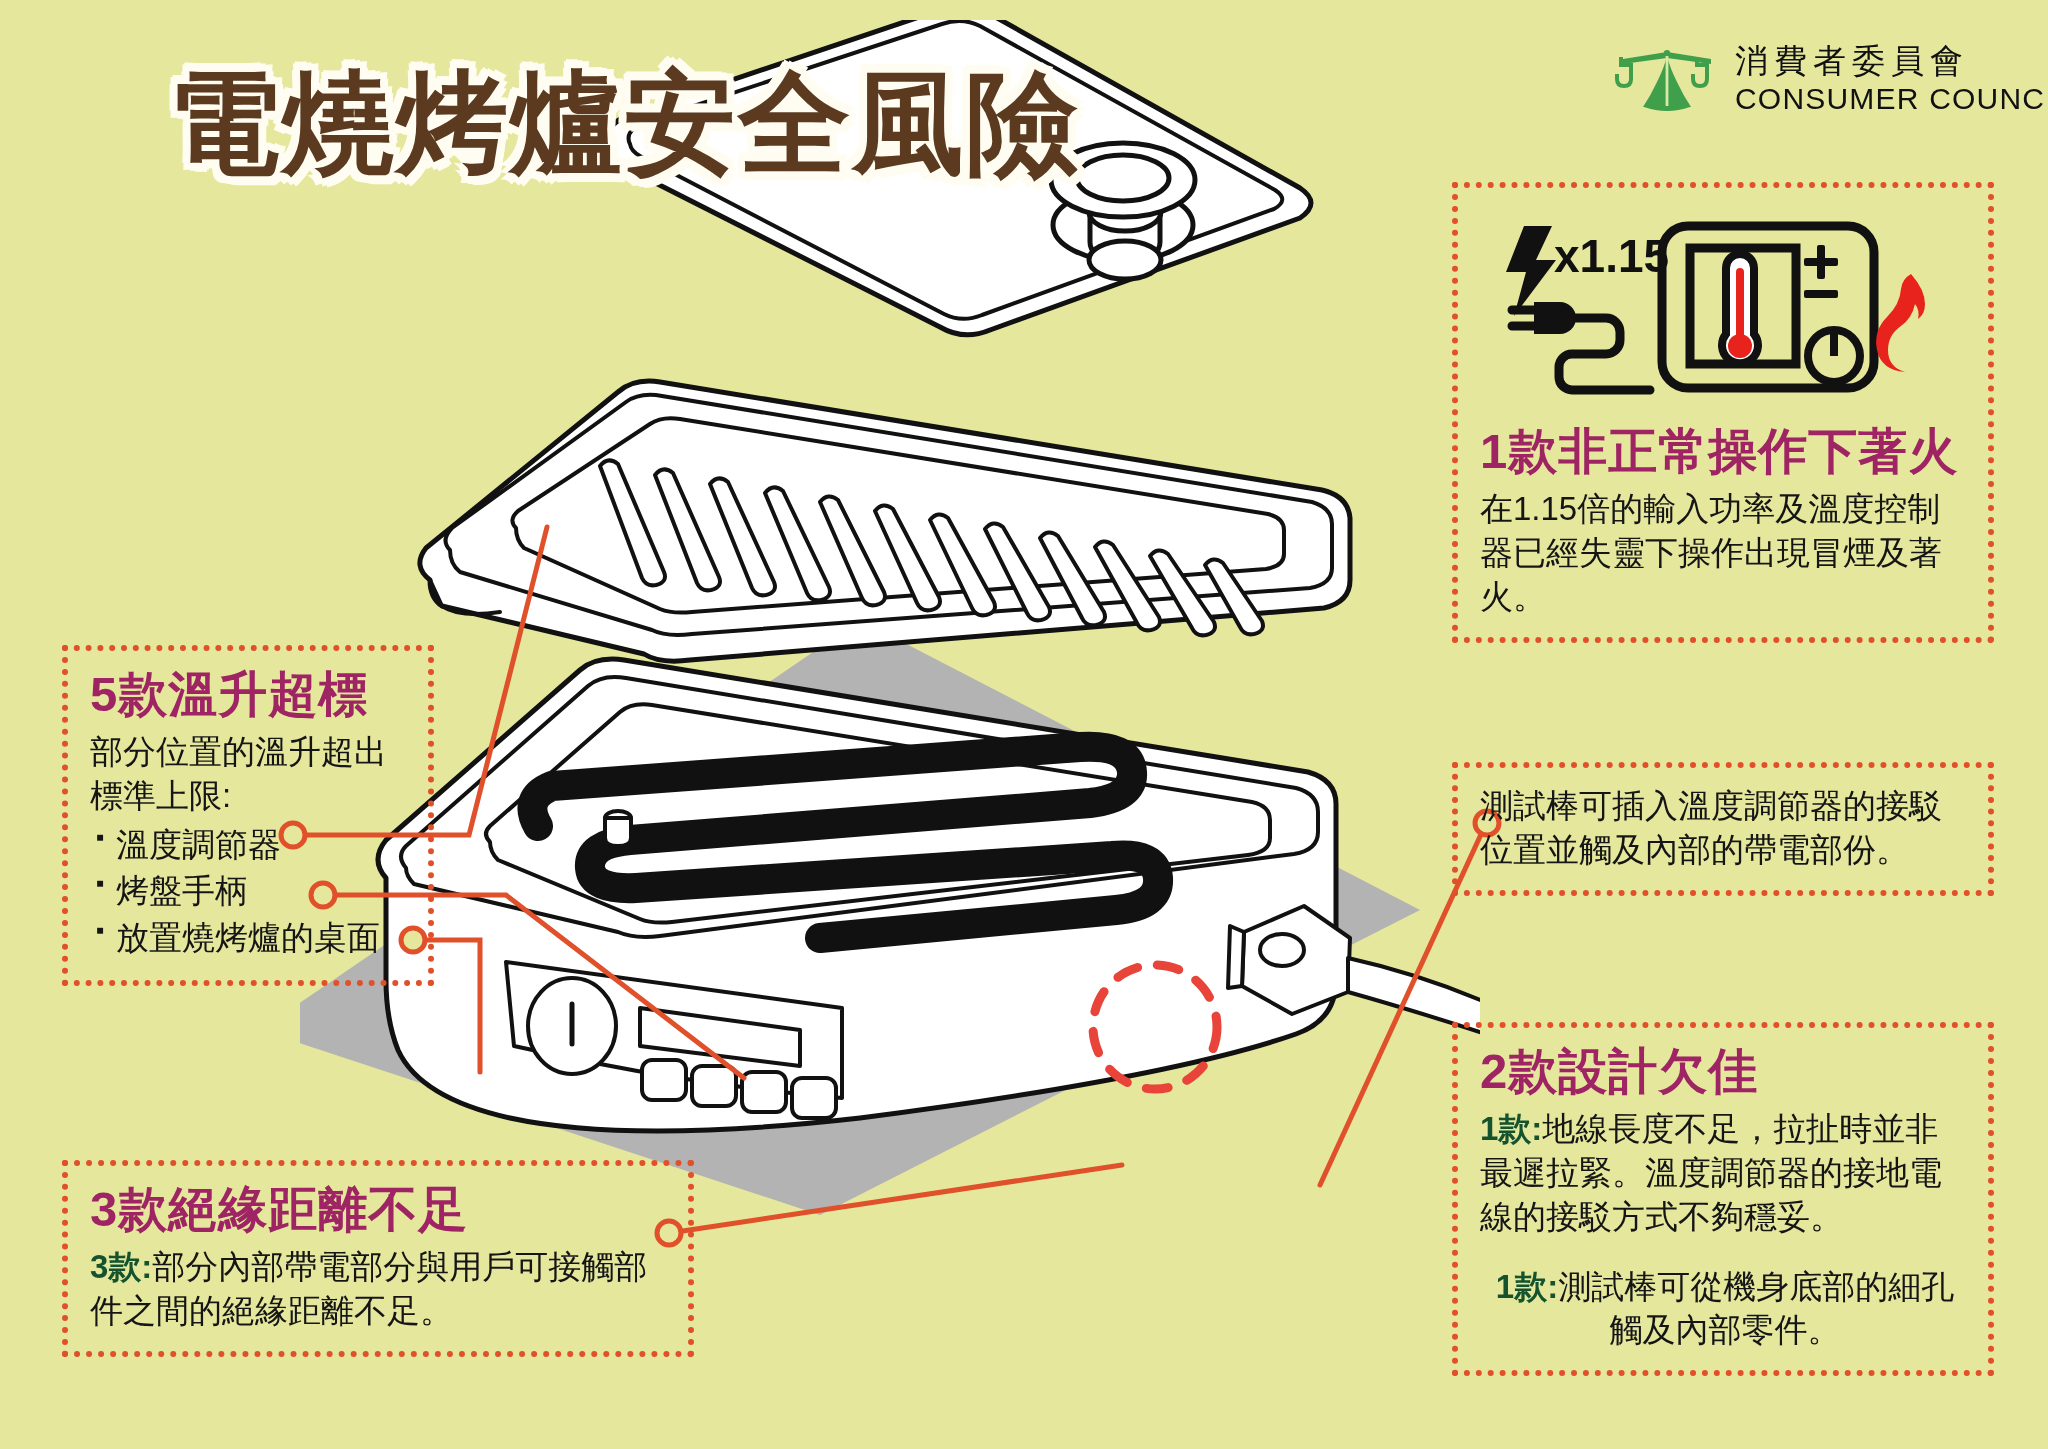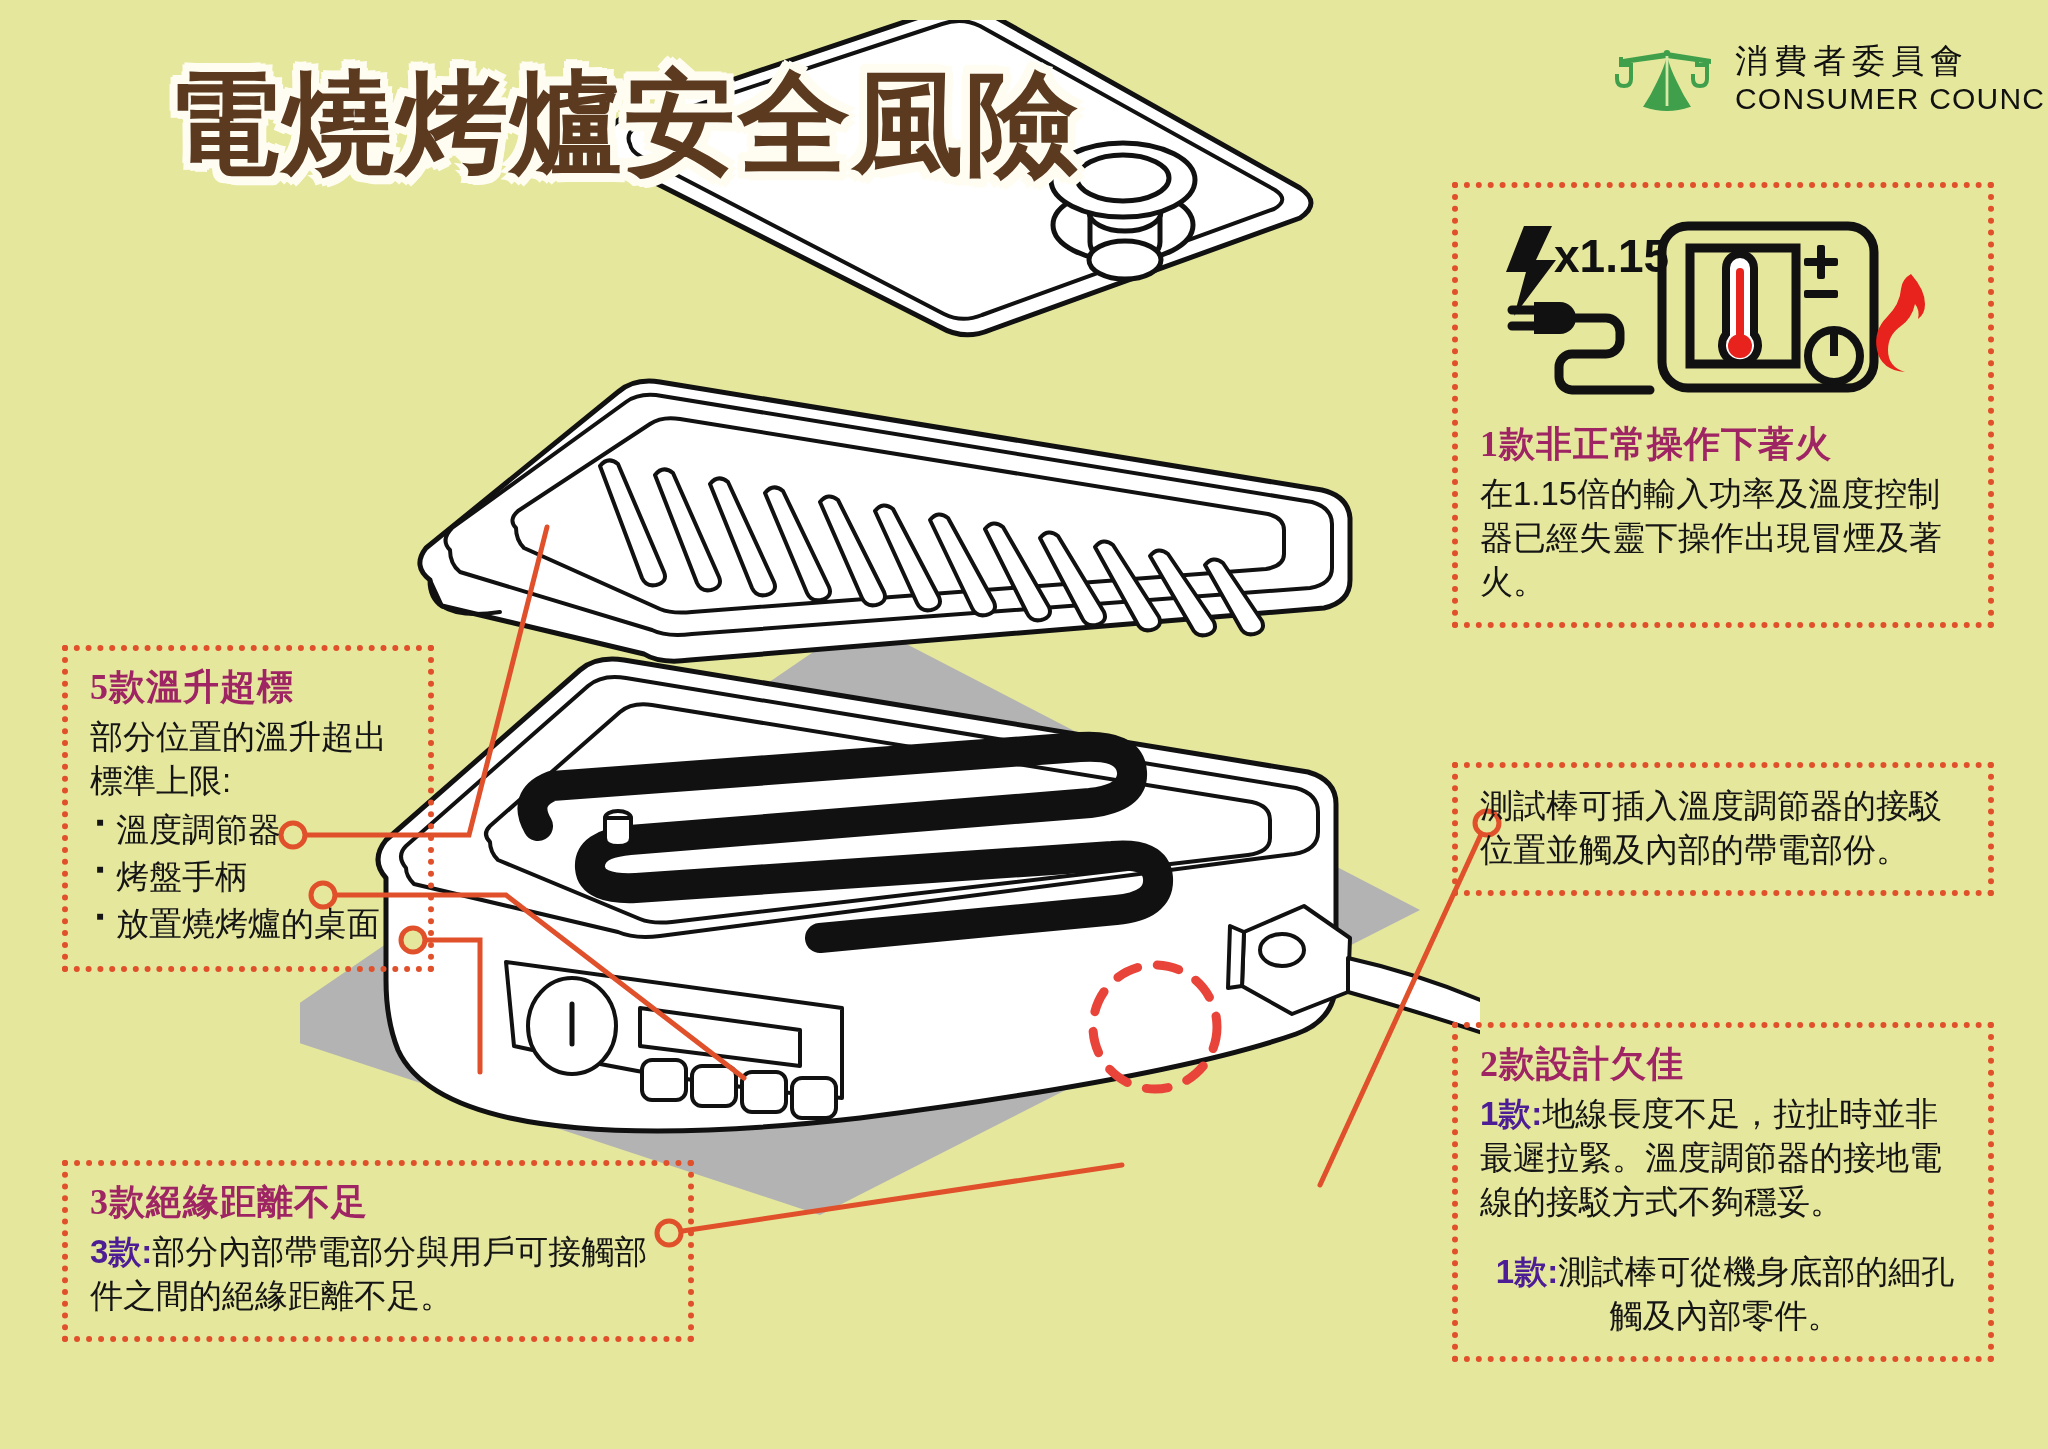--- a/index.html
+++ b/index.html
@@ -74,35 +74,34 @@
   
   .callout {
     position: absolute;
     border: 6px dotted #e0502a;
     background: transparent;
     padding: 16px 18px 18px 22px;
   }
   .callout .head {
     color: #9e2464;
     font-weight: 700;
-    font-size: 36px;
+    font-size: 49px;
     letter-spacing: 1px;
     line-height: 1.12;
     white-space: nowrap;
     margin-bottom: 8px;
-    font-family: Liberation Serif, serif;
   }
   .callout .body {
     color: #151515;
     font-size: 33px;
     line-height: 1.33;
     font-weight: 500;
   }
   .callout .body .lead {
-    color: #4c1d95;
+    color: #14532d;
     font-weight: 700;
   }
   .callout .body p + p { margin-top: 26px; text-align: center; }
   .bullets { list-style: none; margin-top: 4px; }
   .bullets li {
     font-size: 33px; color: #151515; font-weight: 500;
     line-height: 1.42; padding-left: 26px; position: relative;
   }
   .bullets li::before {
     content: "▪"; position: absolute; left: 6px; top: -2px;

